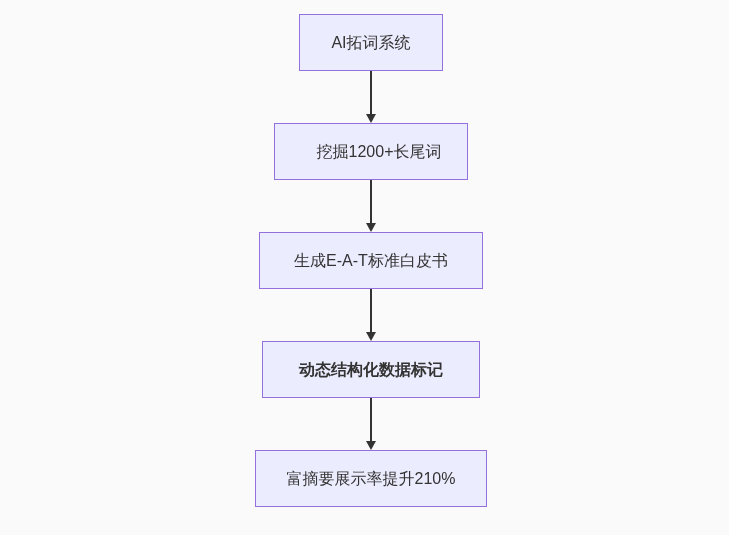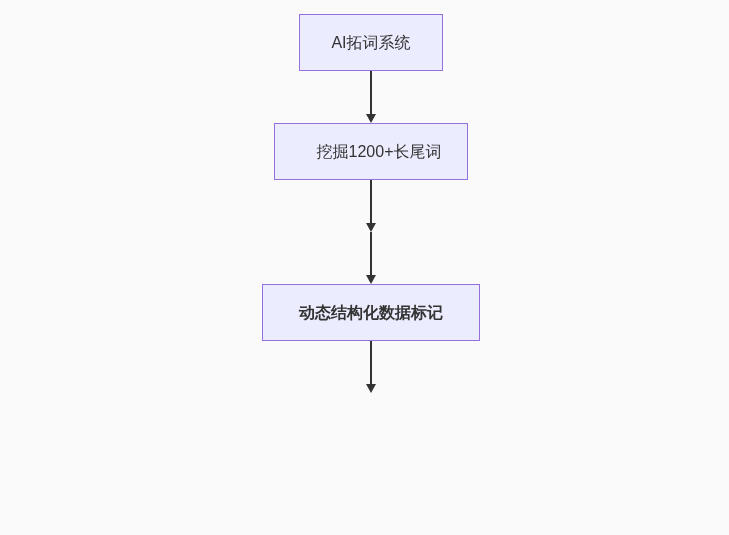--- a/index.html
+++ b/index.html
@@ -78,28 +78,30 @@
       <div class="head"></div>
     </div>
 
     <div class="node n2">挖掘1200+长尾词</div>
 
     <div class="arrow">
       <div class="line"></div>
       <div class="head"></div>
     </div>
 
+    <div class="node n3">生成E-A-T标准白皮书</div>
 
     <div class="arrow">
       <div class="line"></div>
       <div class="head"></div>
     </div>
 
     <div class="node n4">动态结构化数据标记</div>
 
     <div class="arrow">
       <div class="line"></div>
       <div class="head"></div>
     </div>
 
+    <div class="node n5">富摘要展示率提升210%</div>
 
   </div>
 </div>
 
 </body></html>

